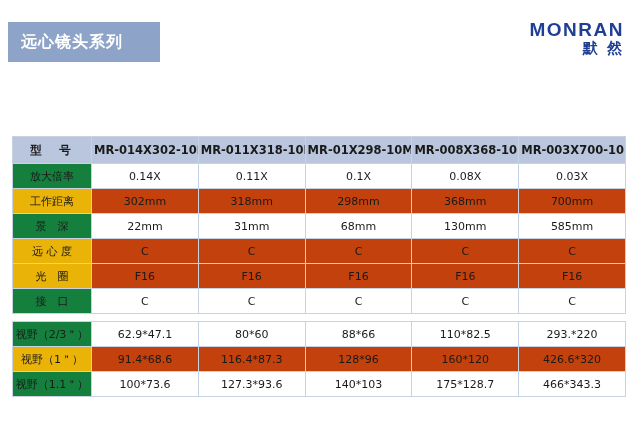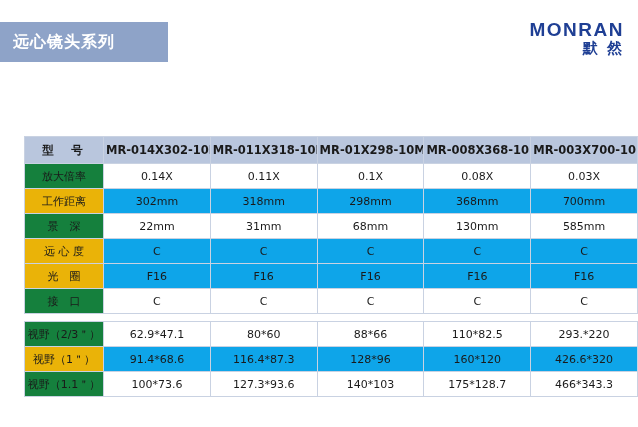--- a/index.html
+++ b/index.html
@@ -35,44 +35,43 @@
     color: #1f3f94;
     font-size: 15px;
     font-weight: bold;
     letter-spacing: 2px;
     font-family: "DejaVu Sans", sans-serif;
   }
 
   
   .title-banner {
     position: absolute;
-    left: 0;
+    left: 8px;
     top: 22px;
-    width: 168px;
+    width: 152px;
     height: 40px;
     background: #8ea3c8;
     display: flex;
     align-items: center;
   }
   .title-text {
     color: #ffffff;
     font-size: 16px;
     font-weight: bold;
     letter-spacing: 1px;
     padding-left: 13px;
     font-family: "DejaVu Sans", sans-serif;
   }
 
   
   .table-wrap {
     position: absolute;
     left: 12px;
     top: 136px;
     width: 614px;
-    margin-left: 12px;
   }
   table.spec {
     border-collapse: collapse;
     width: 100%;
     table-layout: fixed;
   }
   table.spec td {
     border: 1px solid #c9d2e2;
     height: 24px;
     text-align: center;
@@ -93,21 +92,21 @@
   table.spec td.label {
     background: #15803d;
     width: 74px;
     font-size: 11px;
   }
   table.spec tr.head td.label {
     background: #b9c6dd;
     letter-spacing: 3px;
   }
   table.spec tr.alt td {
-    background: #0ea5e9;
+    background: #c2410c;
   }
   table.spec tr.alt td.label {
     background: #eab308;
   }
   .spacer-row td {
     border: none !important;
     height: 7px !important;
     background: #ffffff !important;
   }
 </style>

